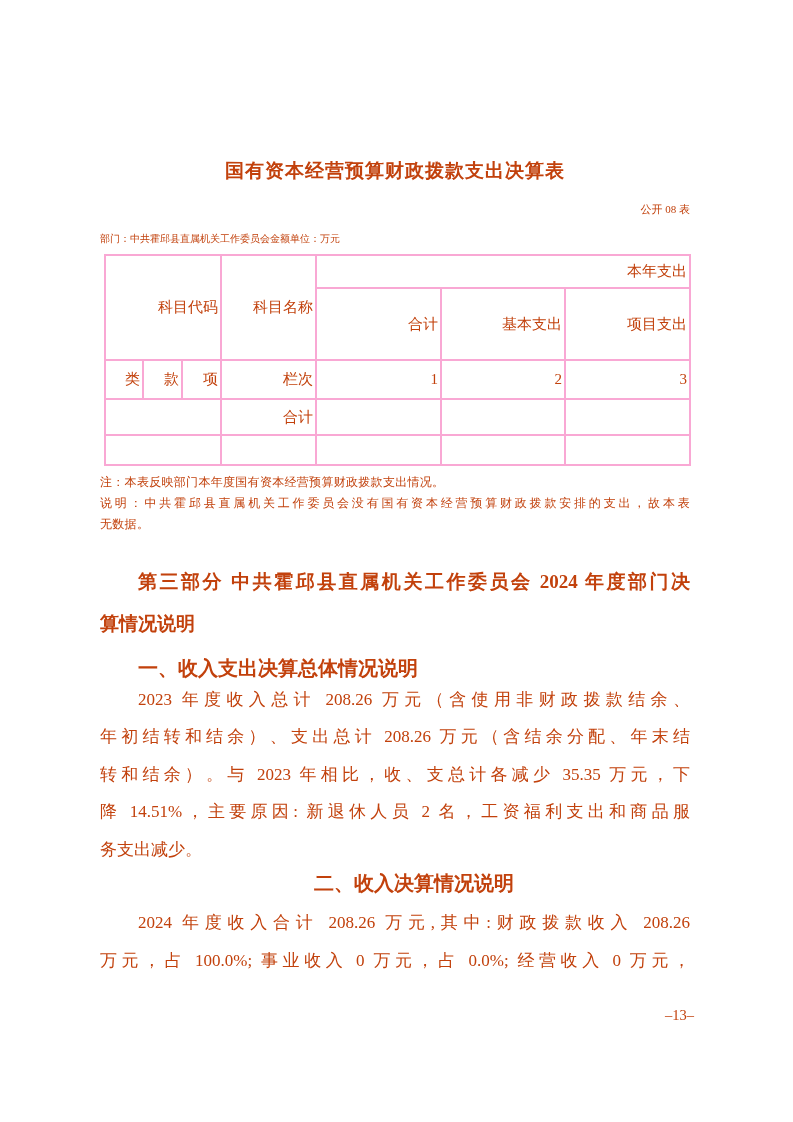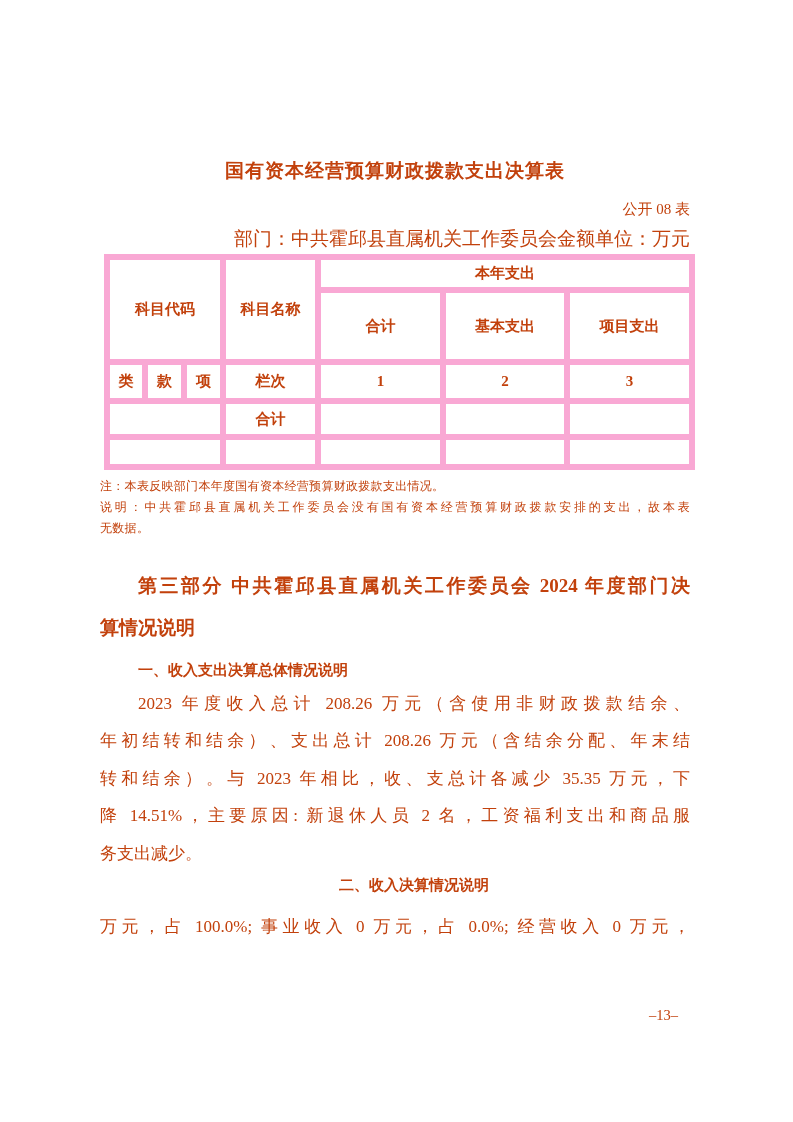--- a/index.html
+++ b/index.html
@@ -28,43 +28,43 @@
     font-family: "Liberation Sans", "DejaVu Sans", sans-serif;
     font-weight: bold;
     font-size: 19px;
     letter-spacing: 1px;
   }
   .form-tag {
     margin-top: 14px;
     height: 20px;
     line-height: 20px;
     text-align: right;
-    font-size: 15px;
+    font-size: 11px;
   }
   .meta-row {
     margin-top: 10px;
     height: 20px;
     line-height: 20px;
     display: flex;
-    justify-content: flex-end;
-    font-size: 19px;
+    justify-content: flex-start;
+    font-size: 10px;
   }
   table.budget {
     margin-top: 5px;
     margin-left: 4px;
     border-collapse: collapse;
     table-layout: fixed;
     width: 585px;
     font-size: 15px;
   }
   table.budget td, table.budget th {
-    border: 6px solid #f9a8d4;
-    text-align: center;
+    border: 2px solid #f9a8d4;
+    text-align: right;
     vertical-align: middle;
-    font-weight: bold;
+    font-weight: normal;
     padding: 0 2px;
     overflow: hidden;
   }
   tr.r1 { height: 33px; }
   tr.r2 { height: 72px; }
   tr.r3 { height: 39px; }
   tr.r4 { height: 36px; }
   tr.r5 { height: 30px; }
   .notes {
     margin-top: 6px;
@@ -85,42 +85,42 @@
   }
   .sec-line {
     height: 46px;
     line-height: 46px;
     overflow: hidden;
   }
   .sub-heading {
     margin-top: 8px;
     height: 26px;
     line-height: 26px;
-    font-family: Liberation Mono, monospace;
+    font-family: Liberation Sans, sans-serif;
     font-weight: bold;
-    font-size: 15px;
+    font-size: 20px;
     text-indent: 38px;
     overflow: hidden;
   }
   .para { font-size: 17px; }
   .body-line {
     height: 37.5px;
     line-height: 37.5px;
     text-align: justify;
     text-align-last: justify;
     overflow: hidden;
   }
   .indent { text-indent: 38px; }
   .line-end { text-align: left; text-align-last: left; }
   .para2 { margin-top: 8px; }
   .sub2 { margin-top: 2px; text-align: center; }
   .page-number {
     position: absolute;
     top: 992px;
-    left: 88px;
+    left: 104px;
     width: 590px;
     height: 20px;
     line-height: 20px;
     text-align: right;
     font-size: 14.5px;
   }
 </style>
 </head>
 <body>
 
@@ -200,19 +200,20 @@
       <div class="body-line indent">2023 年度收入总计 208.26 万元（含使用非财政拨款结余、</div>
       <div class="body-line">年初结转和结余）、支出总计 208.26 万元（含结余分配、年末结</div>
       <div class="body-line">转和结余）。与 2023 年相比，收、支总计各减少 35.35 万元，下</div>
       <div class="body-line">降 14.51%，主要原因: 新退休人员 2 名，工资福利支出和商品服</div>
       <div class="body-line line-end">务支出减少。</div>
     </div>
 
     <div class="sub-heading sub2">二、收入决算情况说明</div>
 
     <div class="para para2">
+      <div class="body-line indent">2024 年度收入合计 208.26 万元,其中:财政拨款收入 208.26</div>
       <div class="body-line">万元，占 100.0%; 事业收入 0 万元，占 0.0%; 经营收入 0 万元，</div>
     </div>
 
   </div>
 
   <div class="page-number">–13–</div>
 </div>
 
 </body></html>

